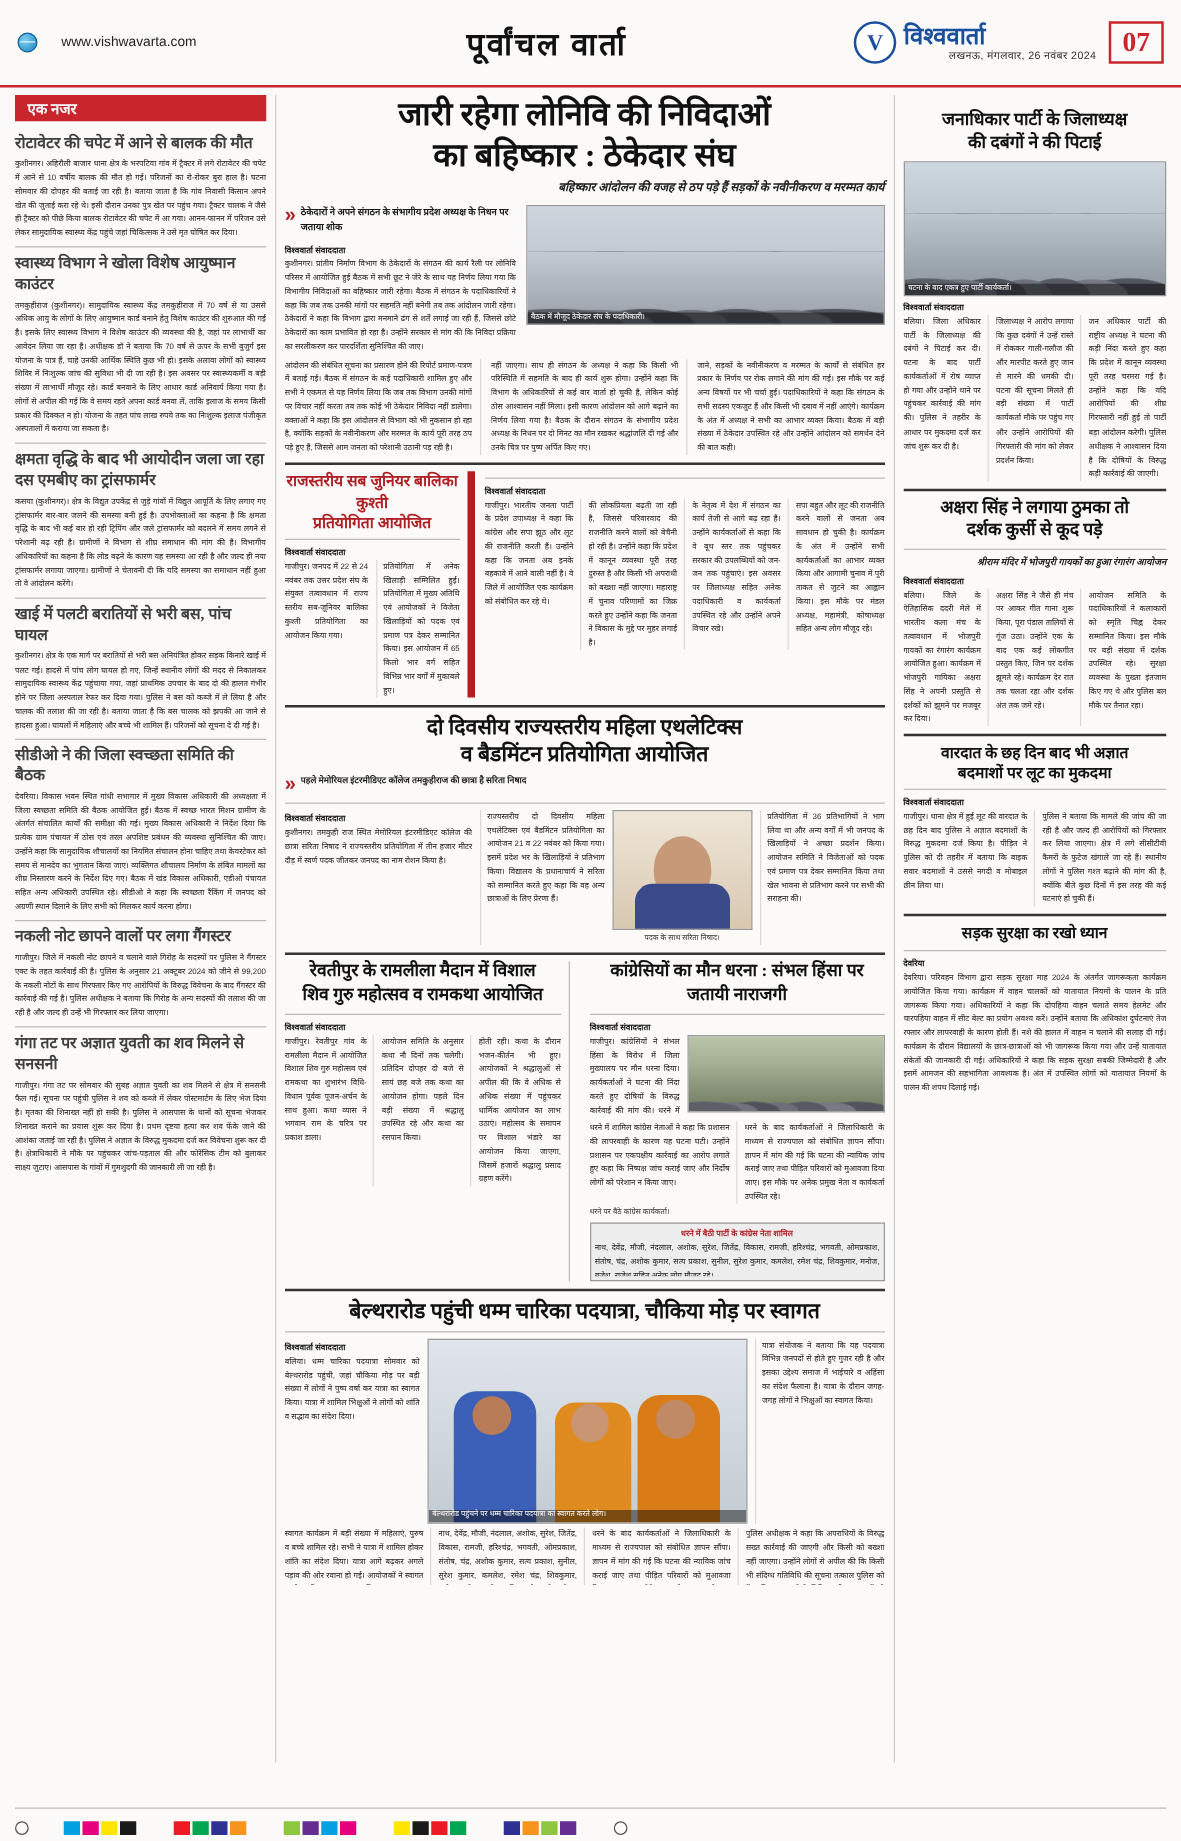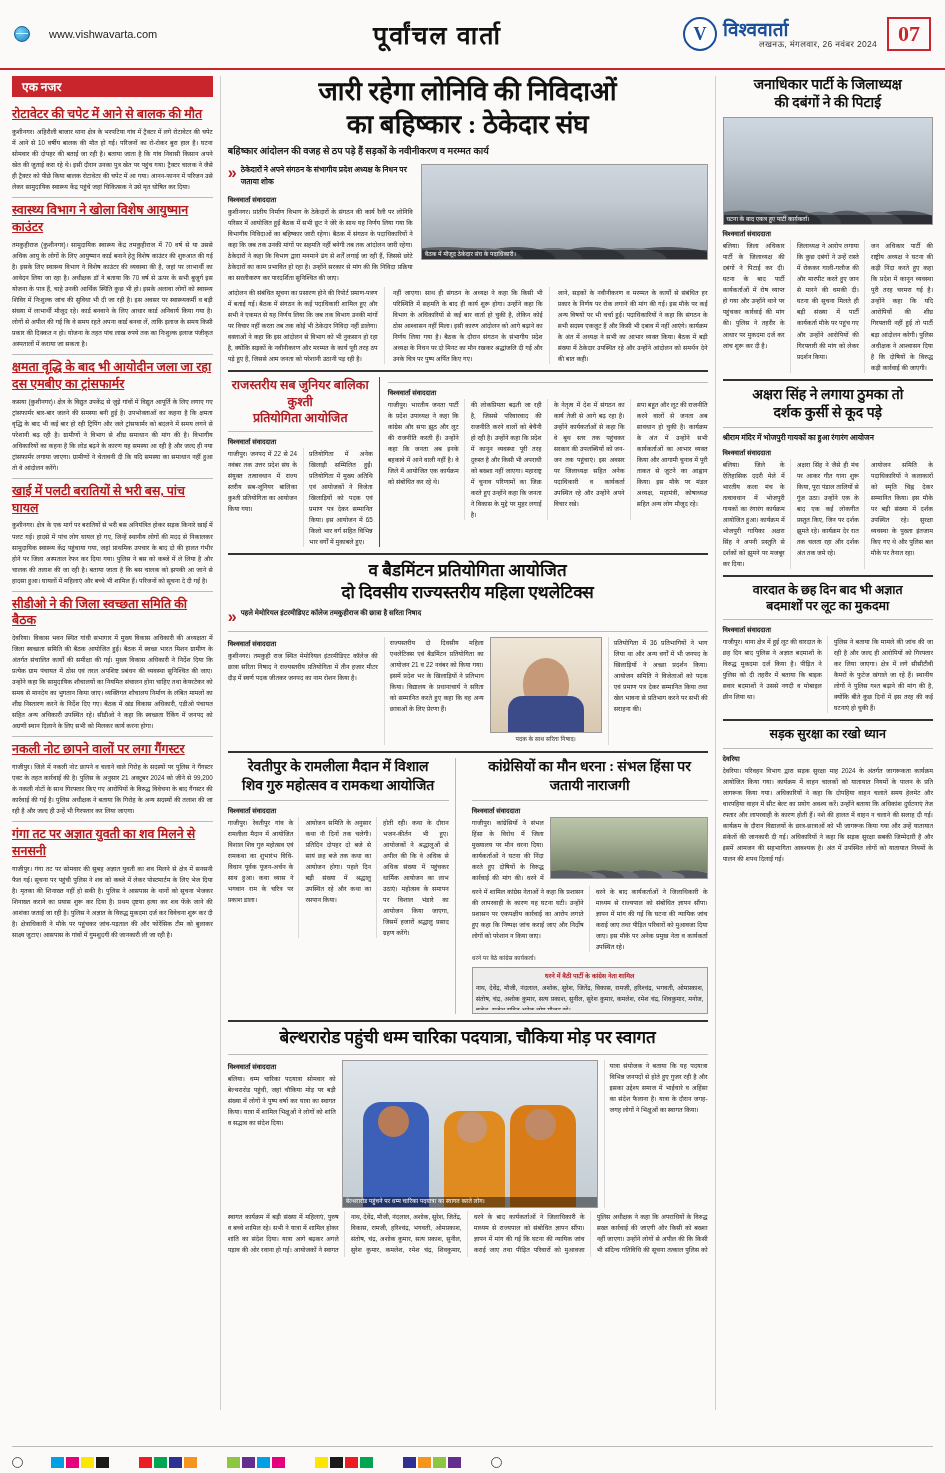--- a/index.html
+++ b/index.html
@@ -68,41 +68,40 @@
   
   .content {
     display: flex;
     padding: 6px 12px 0 12px;
     gap: 7px;
     height: 1340px;
   }
   .col { display: flex; flex-direction: column; }
   .col-left  { width: 205px; }
   .col-mid   { width: 490px; }
-  .col-right { width: 215px; }
+  .col-right { width: 215px; margin-top: 12px; }
 
   .vrule { width:1px; background:#cfcfcf; }
 
   
   .kicker {
     background: #c8262c; color:#fff; font-weight:bold;
     font-size: 12px; display:inline-block; padding: 2px 10px;
     font-family:"Liberation Serif", serif;
     margin-bottom: 4px;
   }
   .hl { 
     font-family:"Liberation Serif", serif;
     font-weight: bold;
     font-size: 12.5px;
     line-height: 1.35;
-    color:#b91c1c;
+    color:#404040;
     margin: 5px 0 3px 0;
     border-top: 1px solid #bbb;
     padding-top: 4px;
-    text-decoration: underline;
   }
   .hl.noline { border-top:none; padding-top:0; }
   .body {
     font-size: 6.3px;
     line-height: 1.75;
     text-align: justify;
     color: #242424;
     font-family:"Liberation Sans", sans-serif;
     hyphens: auto;
     overflow: hidden;
@@ -110,22 +109,22 @@
   .byline {
     font-size: 6.6px; font-weight:bold; color:#111; margin:2px 0 2px 0;
   }
 
   .lead-head {
     font-family:"Liberation Serif", serif; font-weight:bold;
     color:#111; text-align:center; line-height:1.25;
   }
   .lead-head.big { font-size: 26px; }
   .lead-sub {
-    font-size: 9.5px; font-weight:bold; text-align:left; color:#222;
-    margin-top:4px; line-height:1.4; font-family:"Liberation Serif", serif;
+    font-size: 9.5px; font-weight:bold; text-align:right; color:#222;
+    margin-top:4px; line-height:1.4; font-family:"Liberation Serif", serif;font-style:italic;
   }
   .sec-head {
     font-family:"Liberation Serif", serif; font-weight:bold; font-size: 17px;
     text-align:center; line-height:1.3; color:#111;
   }
   .sec-head.red { color:#b01f25; }
   .sec-head.sm { font-size: 14px; }
   .sec-head.xs { font-size: 12.5px; }
   .rulebar { border-top: 2px solid #333; margin: 6px 0 5px 0; }
   .rule-thin { border-top: 1px solid #bbb; margin: 5px 0; }
@@ -277,21 +276,21 @@
           </div>
           <div style="flex:1;">
             <div class="body" style="max-height:120px">जाने, सड़कों के नवीनीकरण व मरम्मत के कार्यों से संबंधित हर प्रकार के निर्णय पर रोक लगाने की मांग की गई। इस मौके पर कई अन्य विषयों पर भी चर्चा हुई। पदाधिकारियों ने कहा कि संगठन के सभी सदस्य एकजुट हैं और किसी भी दबाव में नहीं आएंगे। कार्यक्रम के अंत में अध्यक्ष ने सभी का आभार व्यक्त किया। बैठक में बड़ी संख्या में ठेकेदार उपस्थित रहे और उन्होंने आंदोलन को समर्थन देने की बात कही।</div>
           </div>
         </div>
       </div>
 
       <div class="rulebar"></div>
 
       <div style="display:flex; gap:8px;">
-        <div style="width:152px; border-right:1px solid #b91c1c; padding-right:6px;">
+        <div style="width:152px; border-right:6px solid #b91c1c; padding-right:6px;">
           <div class="sec-head xs red">राजस्तरीय सब जुनियर बालिका कुश्ती</div>
           <div class="sec-head xs red">प्रतियोगिता आयोजित</div>
           <div class="rule-thin"></div>
           <div class="byline">विश्ववार्ता संवाददाता</div>
           <div style="display:flex; gap:6px;">
             <div class="body" style="width:72px;max-height:140px">गाजीपुर। जनपद में 22 से 24 नवंबर तक उत्तर प्रदेश संघ के संयुक्त तत्वावधान में राज्य स्तरीय सब-जूनियर बालिका कुश्ती प्रतियोगिता का आयोजन किया गया।</div>
             <div class="body" style="width:72px;max-height:140px;border-left:1px solid #d9d9d9;padding-left:5px">प्रतियोगिता में अनेक खिलाड़ी सम्मिलित हुईं। प्रतियोगिता में मुख्य अतिथि एवं आयोजकों ने विजेता खिलाड़ियों को पदक एवं प्रमाण पत्र देकर सम्मानित किया। इस आयोजन में 65 किलो भार वर्ग सहित विभिन्न भार वर्गों में मुकाबले हुए।</div>
           </div>
         </div>
         <div style="flex:1;">
@@ -302,22 +301,22 @@
             <div class="body" style="flex:1;max-height:132px;border-right:1px solid #d9d9d9;padding-right:5px">की लोकप्रियता बढ़ती जा रही है, जिससे परिवारवाद की राजनीति करने वालों को बेचैनी हो रही है। उन्होंने कहा कि प्रदेश में कानून व्यवस्था पूरी तरह दुरुस्त है और किसी भी अपराधी को बख्शा नहीं जाएगा। महाराष्ट्र में चुनाव परिणामों का जिक्र करते हुए उन्होंने कहा कि जनता ने विकास के मुद्दे पर मुहर लगाई है।</div>
             <div class="body" style="flex:1;max-height:132px;border-right:1px solid #d9d9d9;padding-right:5px">के नेतृत्व में देश में संगठन का कार्य तेजी से आगे बढ़ रहा है। उन्होंने कार्यकर्ताओं से कहा कि वे बूथ स्तर तक पहुंचकर सरकार की उपलब्धियों को जन-जन तक पहुंचाएं। इस अवसर पर जिलाध्यक्ष सहित अनेक पदाधिकारी व कार्यकर्ता उपस्थित रहे और उन्होंने अपने विचार रखे।</div>
             <div class="body" style="flex:1;max-height:132px">सपा बहुत और लूट की राजनीति करने वालों से जनता अब सावधान हो चुकी है। कार्यक्रम के अंत में उन्होंने सभी कार्यकर्ताओं का आभार व्यक्त किया और आगामी चुनाव में पूरी ताकत से जुटने का आह्वान किया। इस मौके पर मंडल अध्यक्ष, महामंत्री, कोषाध्यक्ष सहित अन्य लोग मौजूद रहे।</div>
           </div>
         </div>
       </div>
 
       <div class="rulebar"></div>
 
       <div>
+        <div class="sec-head">दो दिवसीय राज्यस्तरीय महिला एथलेटिक्स</div>
         <div class="sec-head">व बैडमिंटन प्रतियोगिता आयोजित</div>
-        <div class="sec-head">दो दिवसीय राज्यस्तरीय महिला एथलेटिक्स</div>
         <div style="display:flex; gap:4px; margin:4px 0 2px 0;">
           <span class="quote-mark">»</span>
           <span class="tease" style="font-size:7px">पहले मेमोरियल इंटरमीडिएट कॉलेज तमकुहीराज की छात्रा है सरिता निषाद</span>
         </div>
         <div class="rule-thin"></div>
         <div style="display:flex; gap:6px;">
           <div style="width:150px;">
             <div class="byline">विश्ववार्ता संवाददाता</div>
             <div class="body" style="max-height:150px">कुशीनगर। तमकुही राज स्थित मेमोरियल इंटरमीडिएट कॉलेज की छात्रा सरिता निषाद ने राज्यस्तरीय प्रतियोगिता में तीन हजार मीटर दौड़ में स्वर्ण पदक जीतकर जनपद का नाम रोशन किया है।</div>
           </div>

